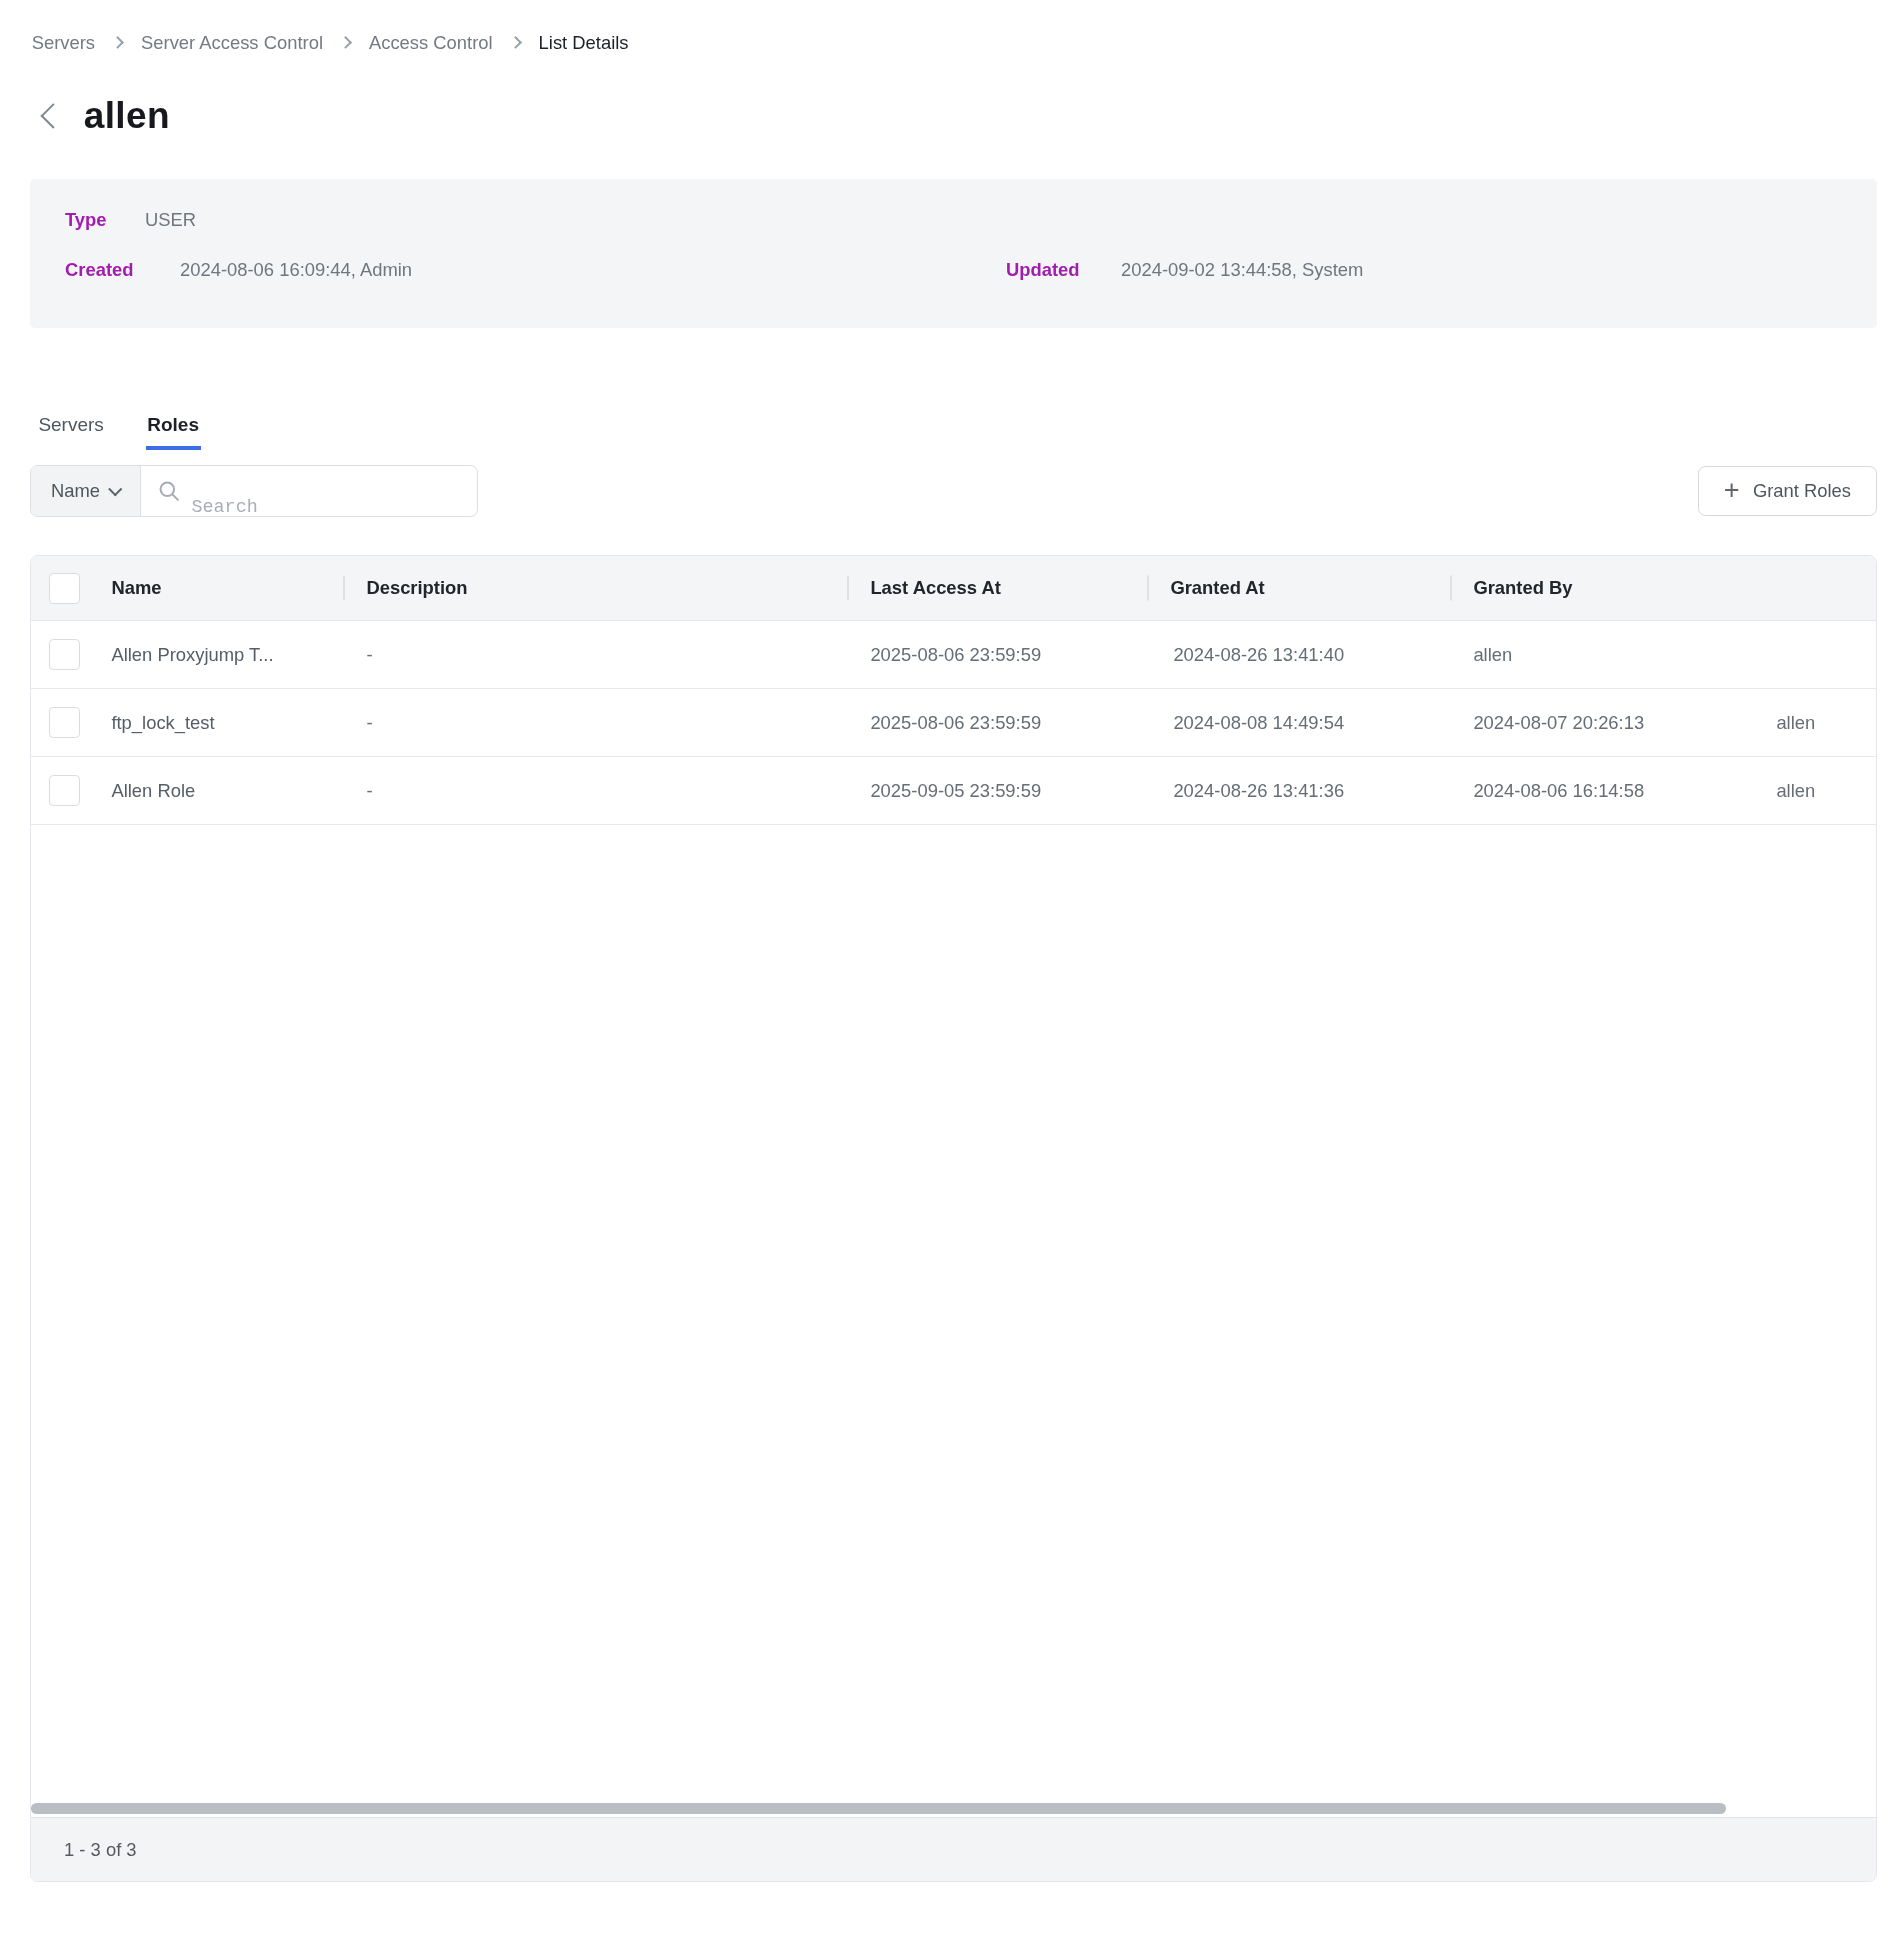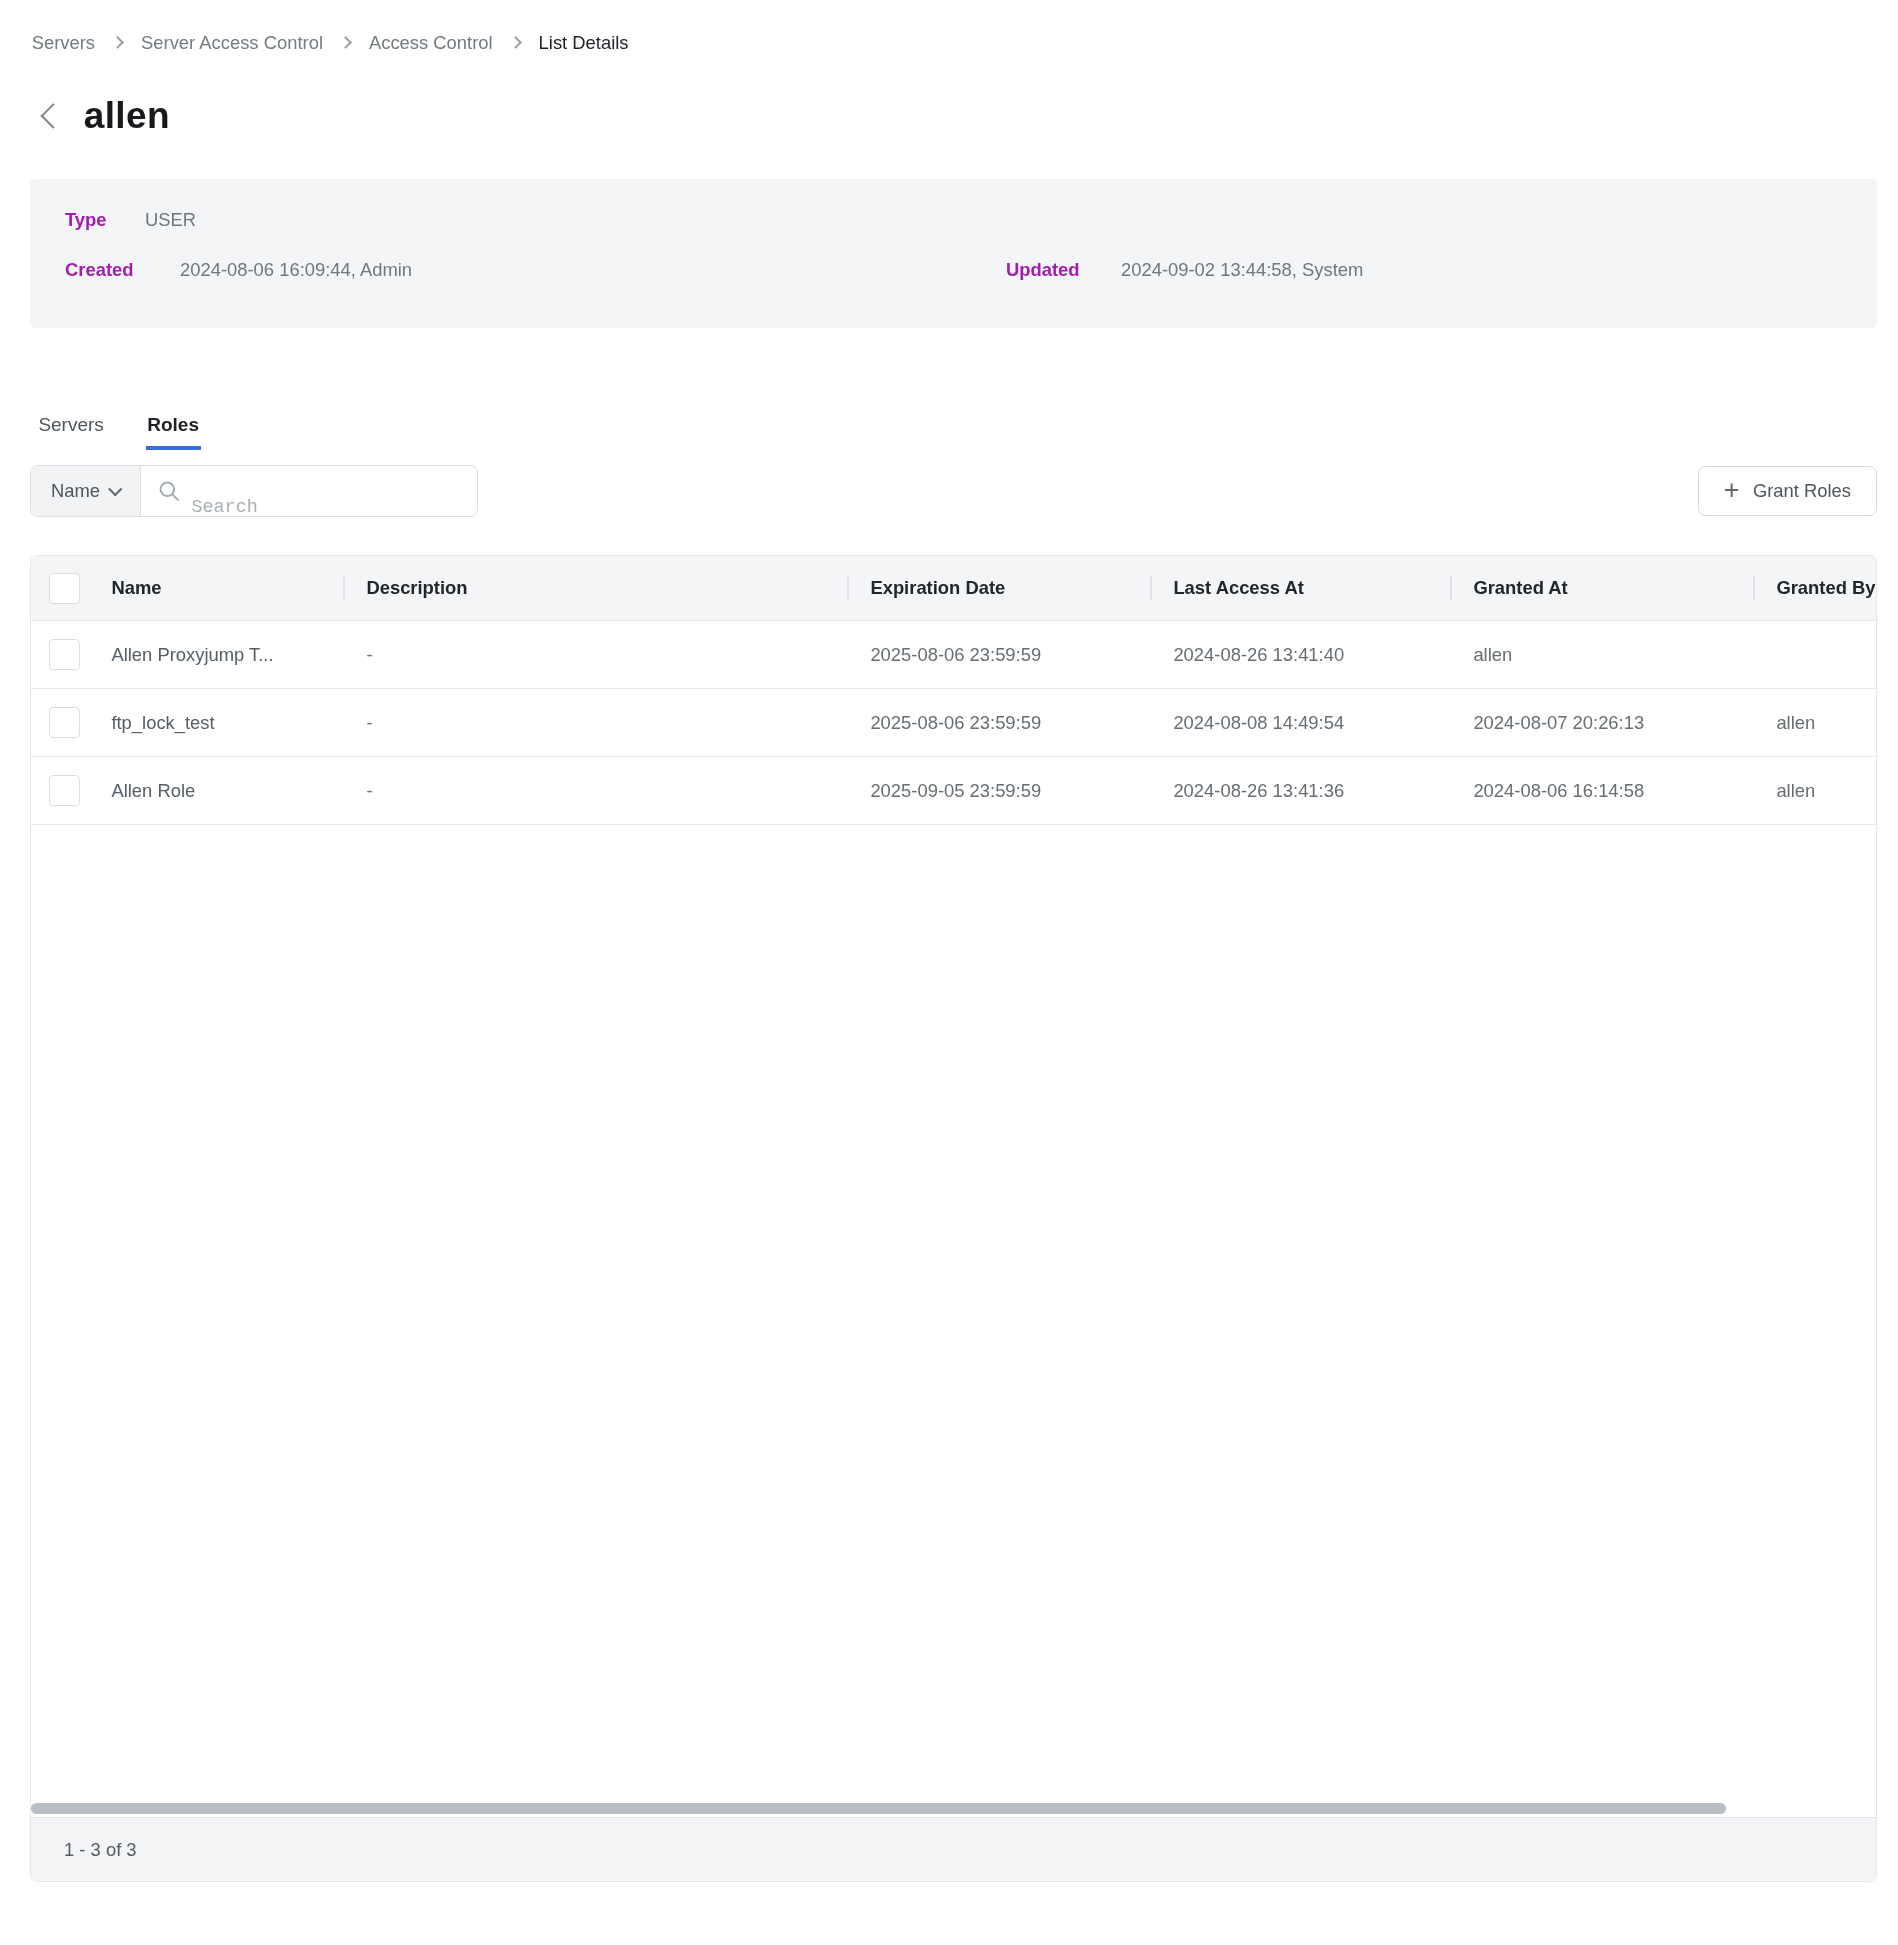--- a/index.html
+++ b/index.html
@@ -143,21 +143,20 @@
   <div class="table-card">
     <div class="table-scroll">
       <div class="table-inner">
 
         <div class="t-row t-head">
           <div class="cell c0">
             <span class="checkbox"></span>
           </div>
           <div class="cell c1">Name</div>
           <div class="cell c2 divided">Description</div>
-          <div class="cell c3 divided">Expiration Date</div>
           <div class="cell c4 divided">Last Access At</div>
           <div class="cell c5 divided">Granted At</div>
           <div class="cell c6 divided">Granted By</div>
         </div>
 
         <div class="t-row t-body-row">
           <div class="cell c0">
             <span class="checkbox"></span>
           </div>
           <div class="cell c1 name-cell">Allen Proxyjump T...</div>

